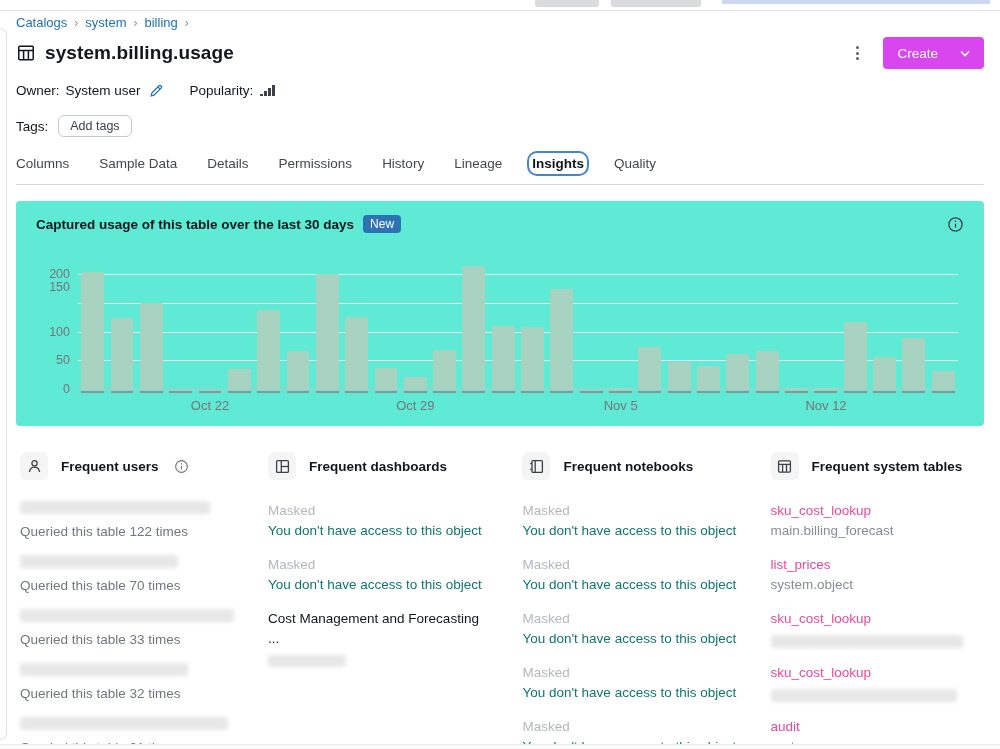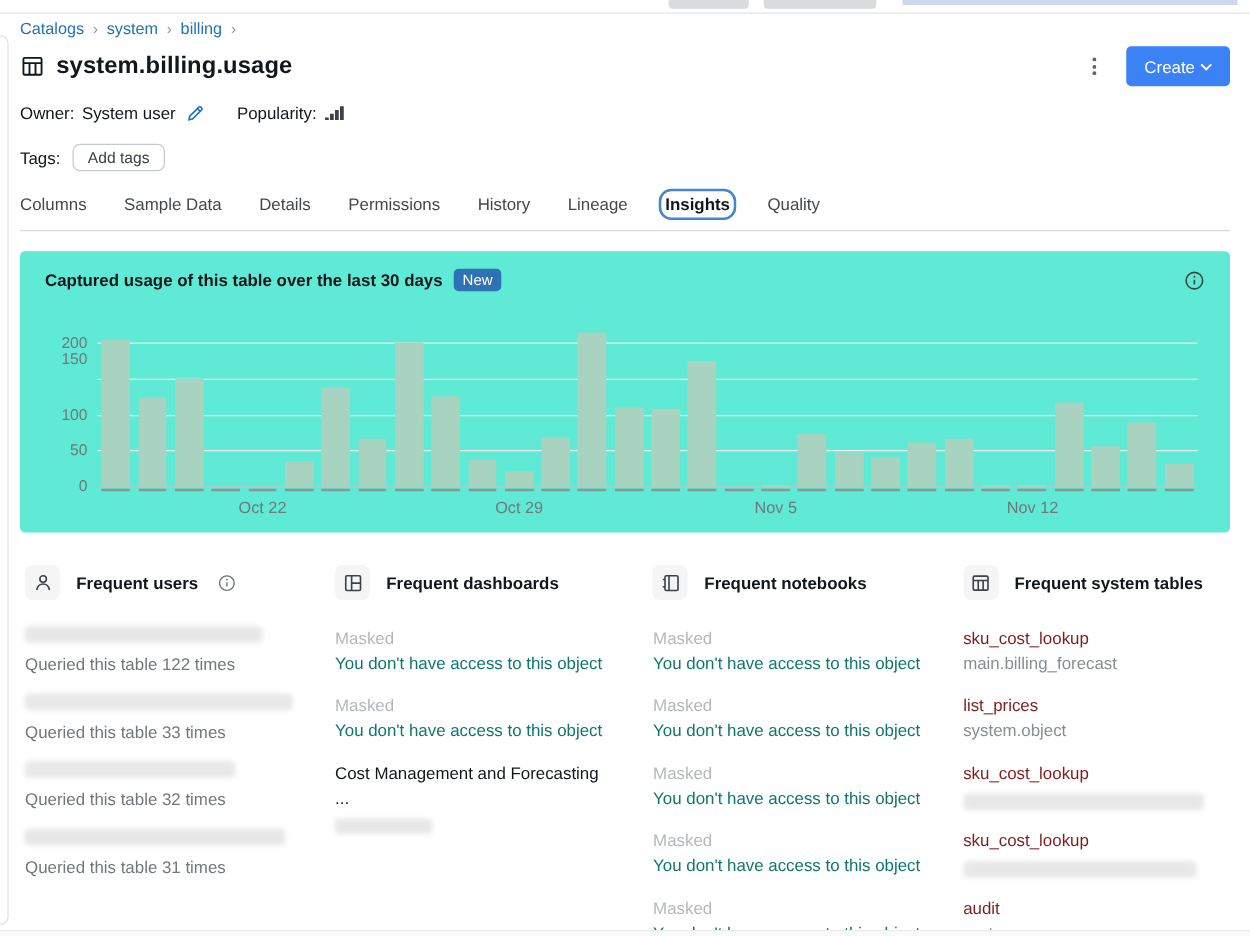--- a/index.html
+++ b/index.html
@@ -26,22 +26,22 @@
   .breadcrumb { padding-top:15px; font-size:13px; display:flex; align-items:center; gap:7px; }
   .breadcrumb a { color:#2272b4; text-decoration:none; cursor:pointer; }
   .crumb-sep { color:#8d9298; font-size:12px; }
 
   
   .title-row { margin-top:7px; display:flex; align-items:center; gap:9px; }
   .page-title { font-size:19px; font-weight:700; letter-spacing:.1px; }
   .title-actions { margin-left:auto; display:flex; align-items:center; gap:18px; }
   .kebab { display:flex; flex-direction:column; gap:2.5px; padding:4px 6px; cursor:pointer; }
   .kebab i { width:3px; height:3px; border-radius:50%; background:#5a6066; }
-  .create-btn { display:flex; align-items:center; gap:4px; height:32px; padding:0 14px;
-    background:#3b82f6; color:#fff; font-size:13.5px; border:none; border-radius:4px; cursor:pointer;
+  .create-btn { display:flex; align-items:center; gap:22px; height:32px; padding:0 14px;
+    background:#d946ef; color:#fff; font-size:13.5px; border:none; border-radius:4px; cursor:pointer;
     font-family:inherit; }
 
   
   .meta-row { margin-top:14px; display:flex; align-items:center; font-size:13.5px; }
   .meta-row .sp { width:6px; }
   .pencil { margin-left:8px; display:inline-flex; cursor:pointer; }
   .pop-label { margin-left:26px; }
   .pop-icon { display:inline-flex; align-items:flex-end; gap:1.5px; margin-left:7px; }
   .pop-icon i { width:2.5px; background:#3c4247; display:block; }
   .tags-row { margin-top:17px; display:flex; align-items:center; gap:10px; font-size:13.5px; }
@@ -86,21 +86,21 @@
   .sec-info { color:#6f7479; display:inline-flex; margin-left:2px; cursor:pointer; }
   .entries { margin-top:21px; }
   .entry { margin-bottom:13px; font-size:13.5px; line-height:20px; min-height:41px; }
   .redact { display:block; height:13px; width:190px; background:#e7e7e7; border-radius:3px;
     filter:blur(2px); margin:3px 0 8px; }
   .redact.small { width:78px; height:12px; margin-top:6px; }
   .redact.sub { margin-top:6px; width:192px; }
   .caption { color:#72777c; }
   .masked-title { color:#b4b8bc; }
   .masked-sub { color:#0f766e; }
-  .ref-title { color:#7f1d1d; }
+  .ref-title { color:#ec4899; }
   .ref-sub { color:#888d92; }
   .dash-title { color:#11171c; }
 </style>
 </head>
 <body>
 
 <div class="screen">
 
   <div class="top-frag frag-a"></div>
   <div class="top-frag frag-b"></div>
@@ -408,20 +408,24 @@
                 <circle cx="8.5" cy="5.3" r="0.8" fill="#6f7479" stroke="none"></circle>
               </svg>
             </span>
           </div>
           <div class="entries">
             <div class="entry">
               <span class="redact" style="width: 190px;"></span>
               <div class="caption">Queried this table 122 times</div>
             </div>
             <div class="entry">
+              <span class="redact" style="width: 158px;"></span>
+              <div class="caption">Queried this table 70 times</div>
+            </div>
+            <div class="entry">
               <span class="redact" style="width: 214px;"></span>
               <div class="caption">Queried this table 33 times</div>
             </div>
             <div class="entry">
               <span class="redact" style="width: 168px;"></span>
               <div class="caption">Queried this table 32 times</div>
             </div>
             <div class="entry">
               <span class="redact" style="width: 208px;"></span>
               <div class="caption">Queried this table 31 times</div>

